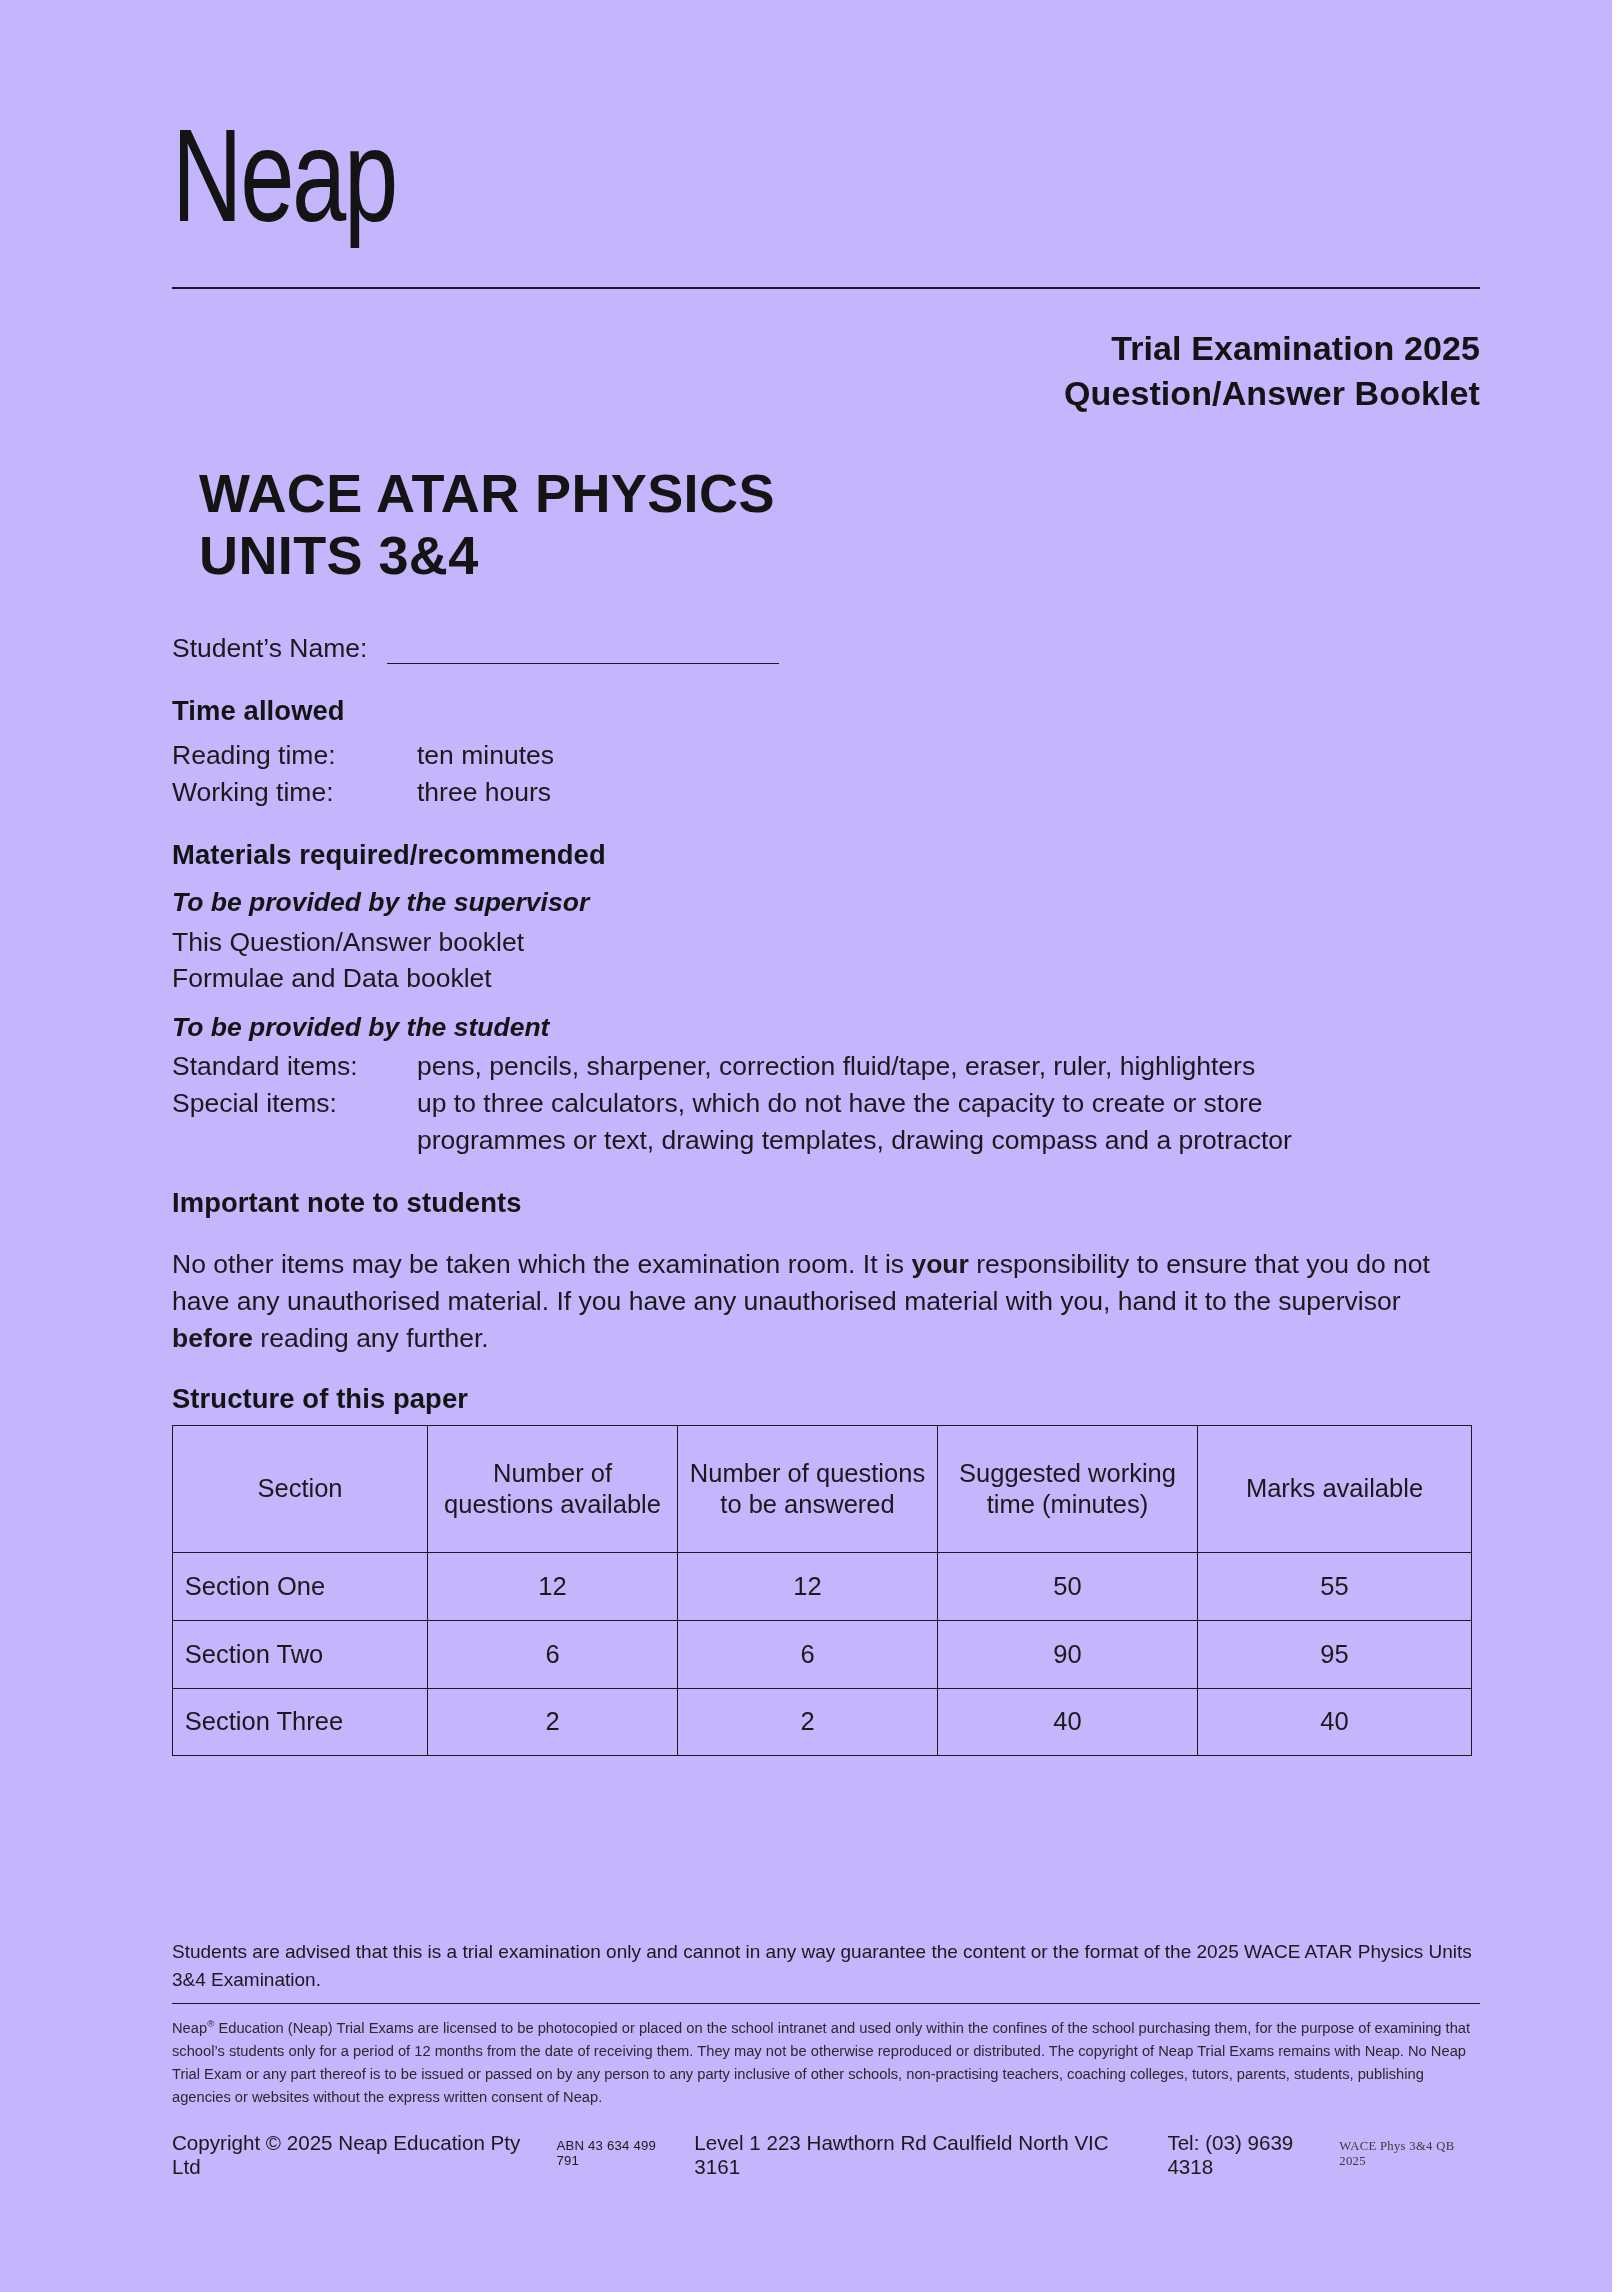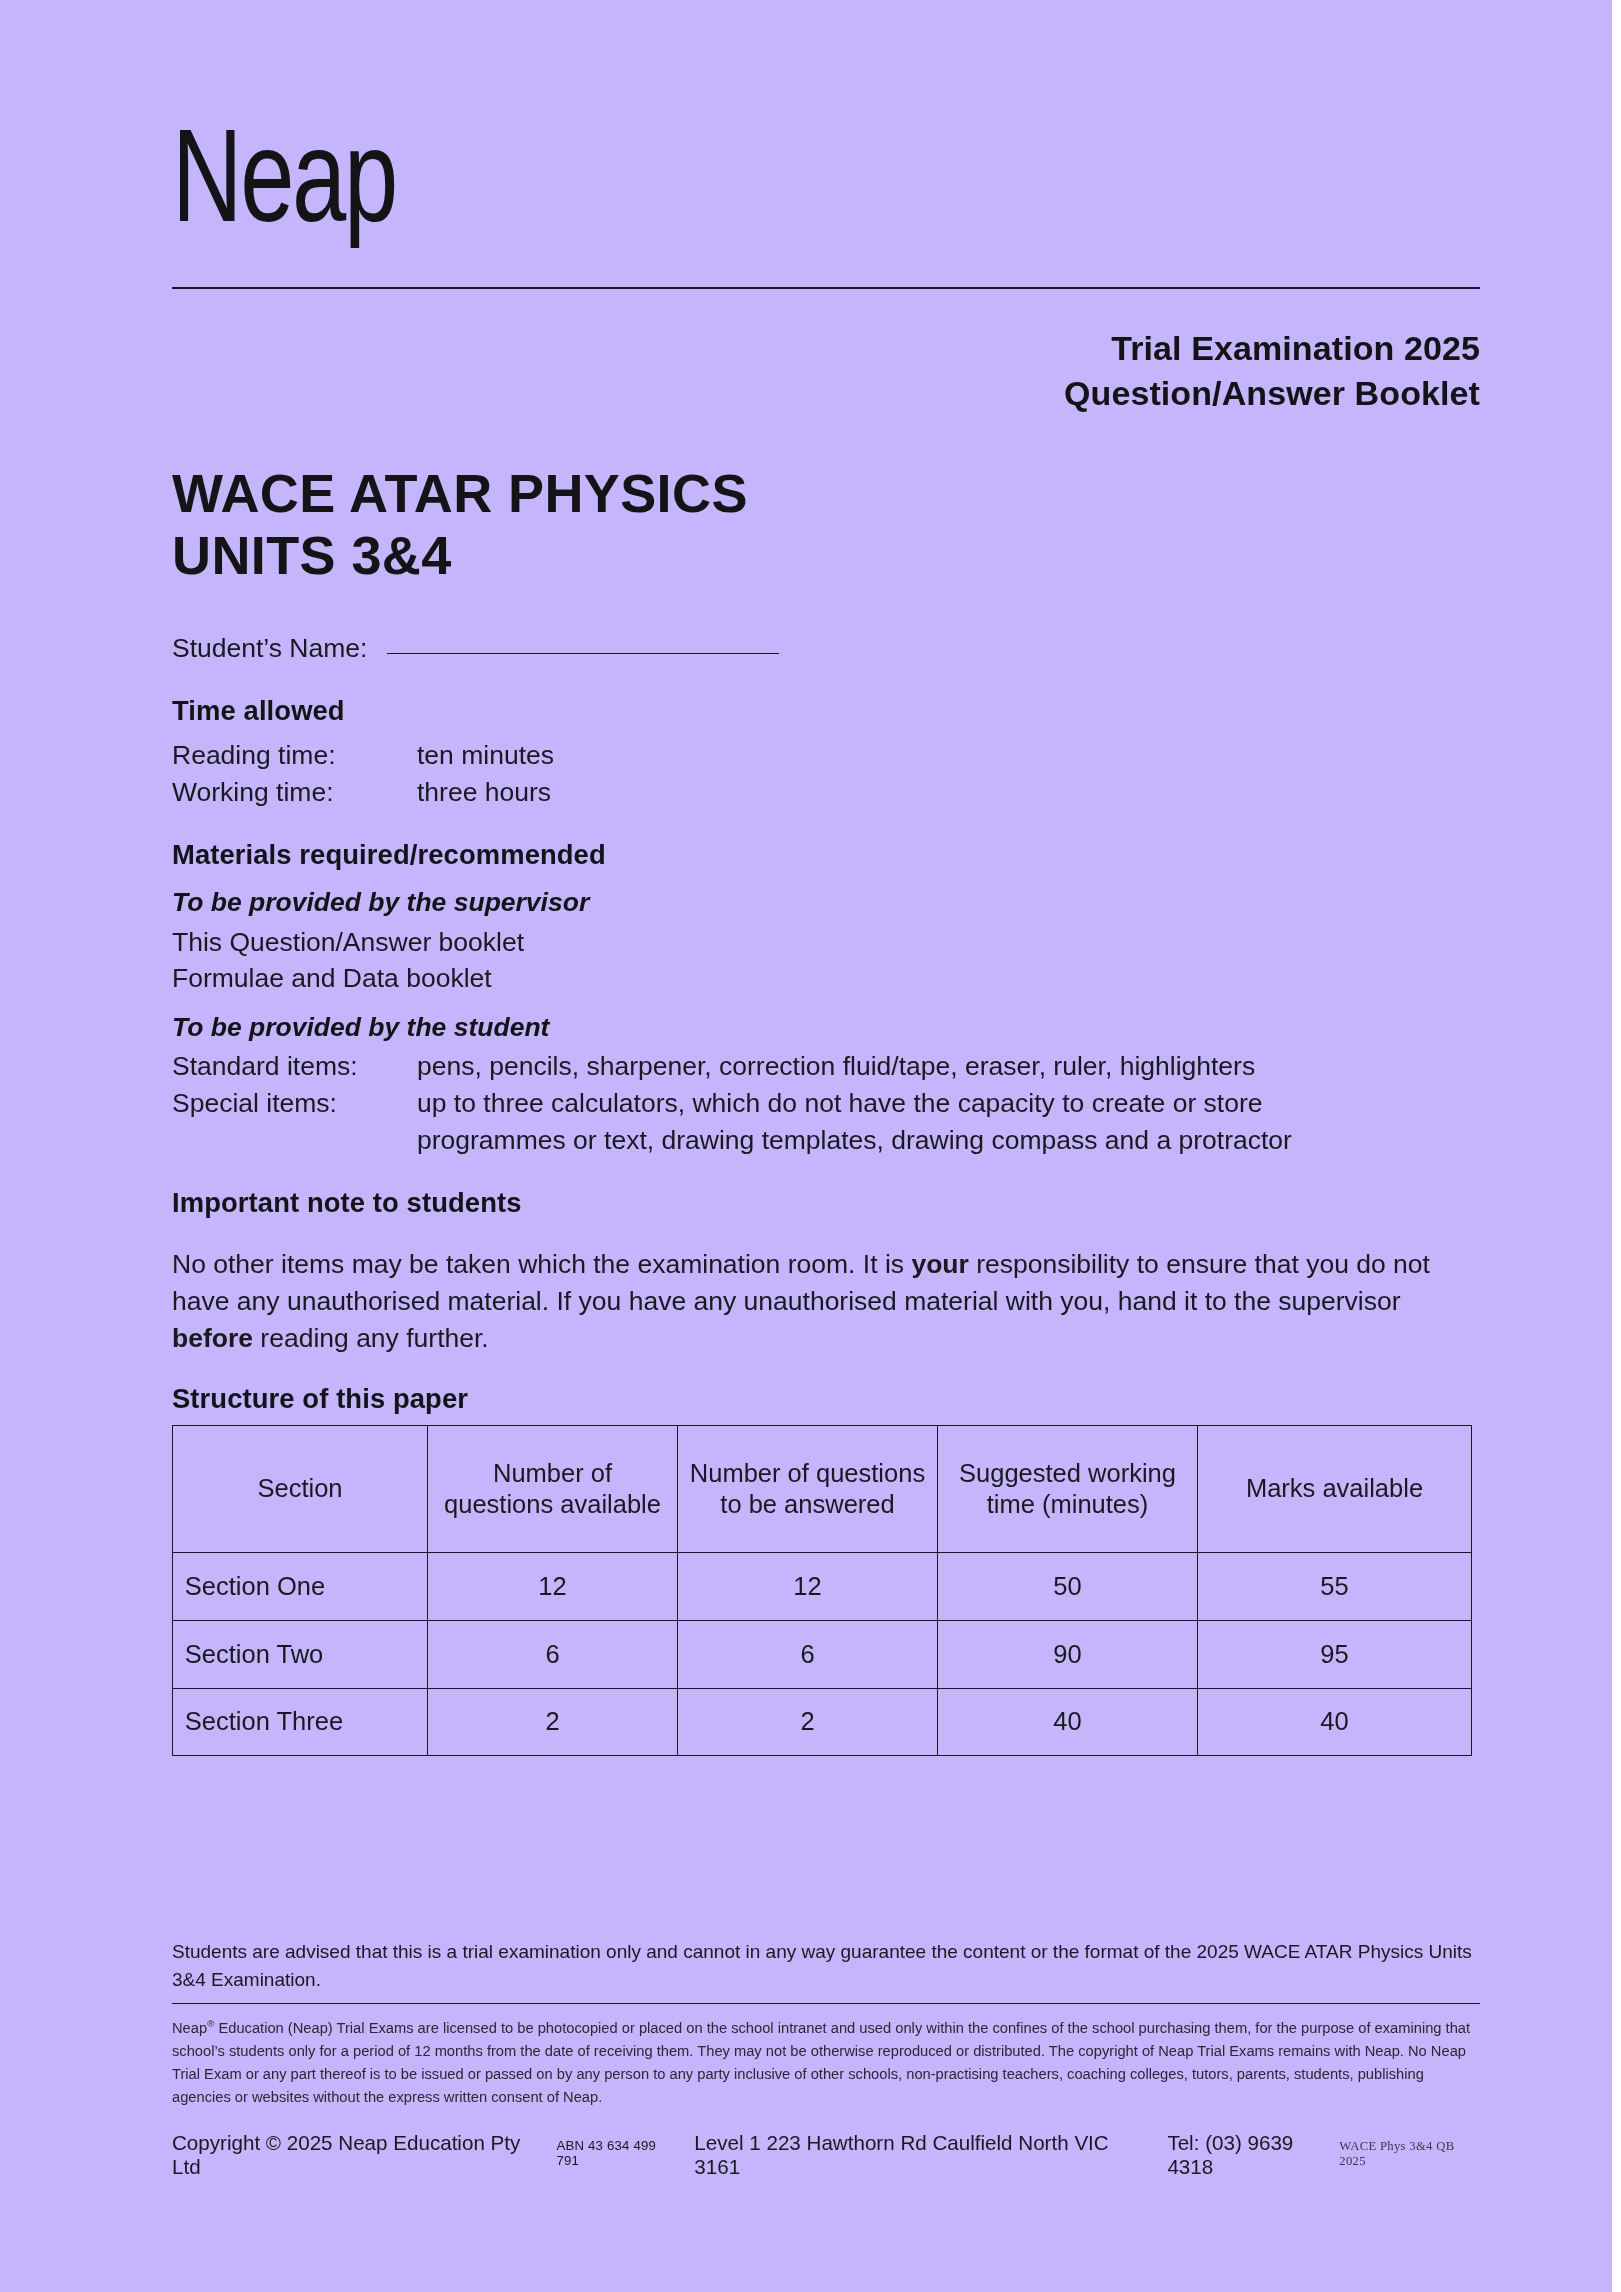--- a/index.html
+++ b/index.html
@@ -58,36 +58,37 @@
     font-size: 34px;
     font-weight: bold;
     letter-spacing: 0.1px;
     line-height: 1.33;
     color: #141414;
   }
 
   
   .main-title {
     margin-top: 47px;
+    margin-left: 27px;
   }
   .main-title .tline {
     font-size: 54px;
     font-weight: bold;
     line-height: 1.14;
     letter-spacing: 0.4px;
     color: #141414;
   }
 
   
   .namefields {
     margin-top: 47px;
   }
   .namerow {
     display: flex;
-    align-items: flex-start;
+    align-items: flex-end;
     margin-bottom: 31px;
   }
   .namerow .lbl {
     font-size: 26.5px;
     color: #1a1a1a;
     white-space: nowrap;
   }
   .namerow .rule {
     flex: 0 0 392px;
     border-bottom: 1.6px solid #1a1a1a;

